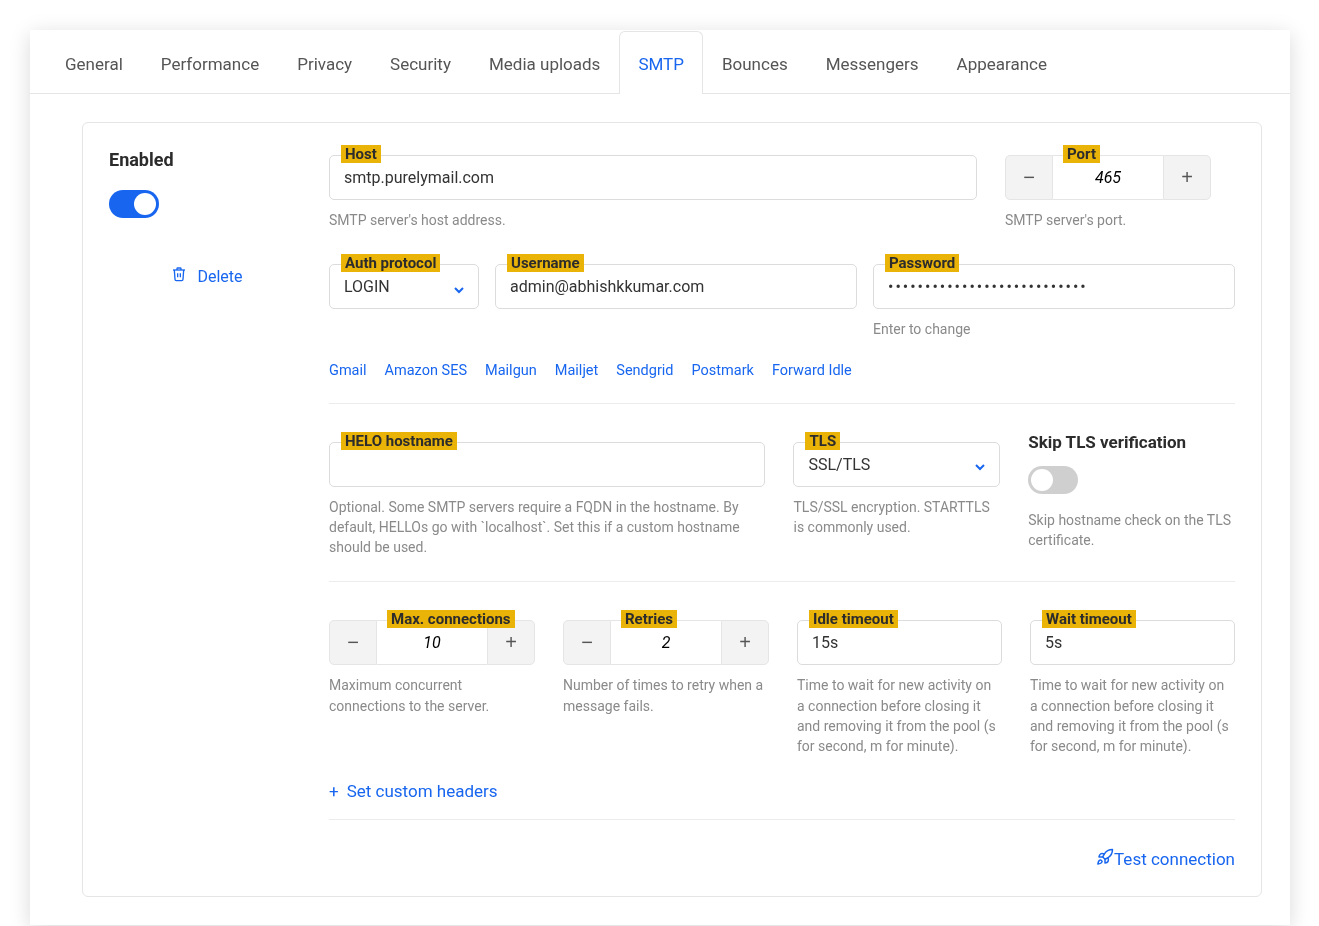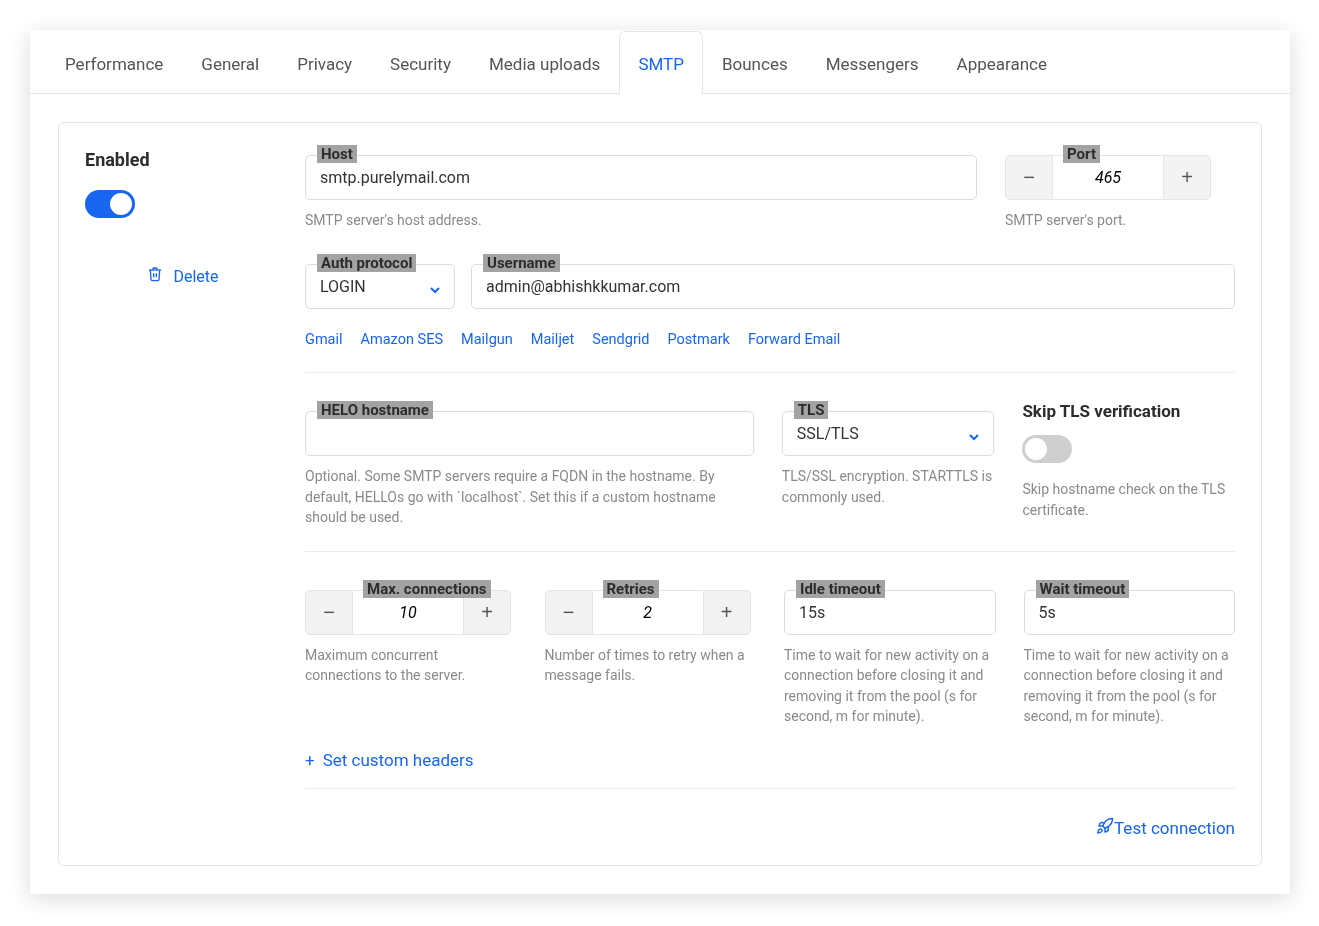--- a/index.html
+++ b/index.html
@@ -33,20 +33,21 @@
     top: 1px;
   }
   .tab.active {
     color: #1866ef;
     border-color: #e5e5e5;
     border-radius: 6px 6px 0 0;
     background: #fff;
   }
   .panel-wrap {
     padding: 28px;
+    margin-left: 24px;
   }
   .panel {
     border: 1px solid #e5e5e5;
     border-radius: 6px;
     padding: 22px 26px 26px;
   }
   .row {
     display: flex;
     gap: 24px;
     align-items: flex-start;
@@ -100,21 +101,21 @@
     position: relative;
   }
   .field-label {
     font-weight: 700;
     font-size: 15px;
     color: #2c2c2c;
     margin-bottom: 2px;
     margin-left: 12px;
     position: relative;
     z-index: 2;
-    background: #a3a3a3;
+    background: #eab308;
     align-self: flex-start;
     padding: 0 4px;
   }
   .input, .select {
     width: 100%;
     border: 1px solid #dcdcdc;
     border-radius: 5px;
     padding: 12px 14px;
     font-size: 16px;
     color: #333;
@@ -235,22 +236,22 @@
     color: #2c2c2c;
     margin-bottom: 14px;
   }
 </style>
 </head>
 <body>
 
 <div class="page">
 
   <div class="tabs">
+    <div class="tab">General</div>
     <div class="tab">Performance</div>
-    <div class="tab">General</div>
     <div class="tab">Privacy</div>
     <div class="tab">Security</div>
     <div class="tab">Media uploads</div>
     <div class="tab active">SMTP</div>
     <div class="tab">Bounces</div>
     <div class="tab">Messengers</div>
     <div class="tab">Appearance</div>
   </div>
 
   <div class="panel-wrap">
@@ -306,30 +307,35 @@
                   <svg width="16" height="16" viewBox="0 0 24 24" fill="none" stroke="currentColor" stroke-width="3">
                       <polyline points="6 9 12 15 18 9"></polyline>
                     </svg>
                 </span>
               </div>
             </div>
             <div class="field" style="flex:1 1 auto">
               <label class="field-label">Username</label>
               <input class="input" value="admin@abhishkkumar.com" style="">
             </div>
+            <div class="field" style="flex:1 1 auto">
+              <label class="field-label">Password</label>
+              <input class="input" style="letter-spacing: 2px;" value="•••••••••••••••••••••••••••">
+              <div class="help">Enter to change</div>
+            </div>
           </div>
 
           <div class="provider-links">
             <a>Gmail</a>
             <a>Amazon SES</a>
             <a>Mailgun</a>
             <a>Mailjet</a>
             <a>Sendgrid</a>
             <a>Postmark</a>
-            <a>Forward Email</a>
+            <a>Forward Idle</a>
           </div>
 
           <hr class="sep">
 
           <div class="grid-helo">
             <div class="field">
               <label class="field-label">HELO hostname</label>
               <input class="input" value="" style="">
               <div class="help">Optional. Some SMTP servers require a FQDN in the hostname. By default, HELLOs go with `localhost`. Set this if a custom hostname should be used.</div>
             </div>

